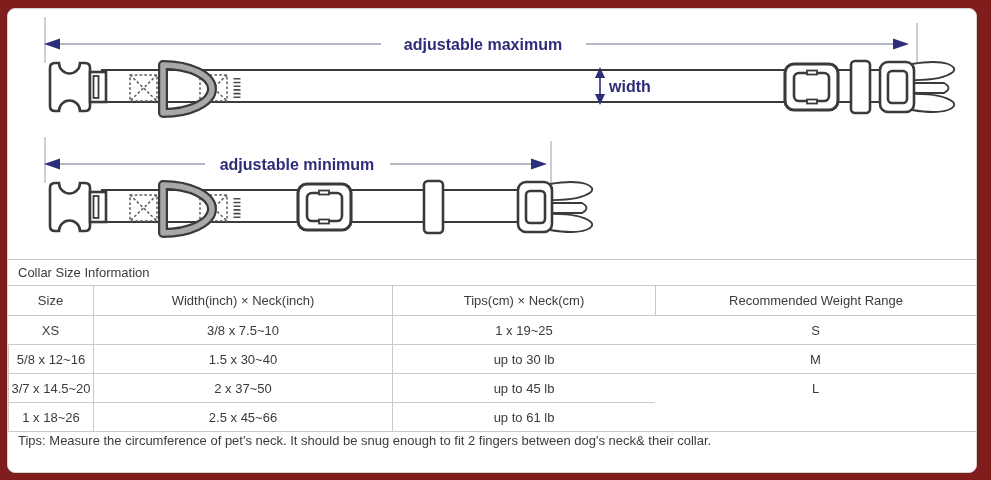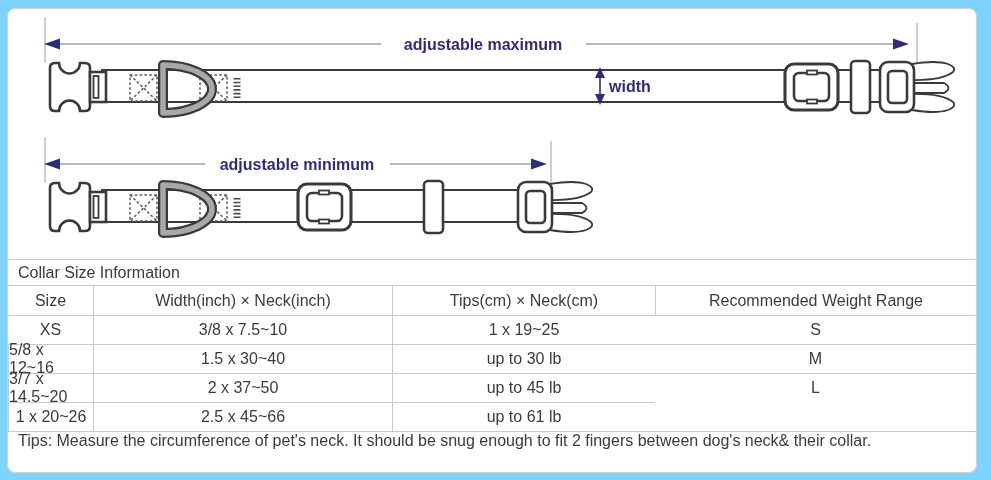--- a/index.html
+++ b/index.html
@@ -1,41 +1,41 @@
 <!DOCTYPE html>
 <html style="--outline: #3a3a3a; --dim: #2d2d78; --dimline: #9aa0b0; --dring: #a8a8a8; --border: #c9c9c9; --text: #3b3b3b;"><head>
 <meta charset="utf-8">
 <style>
   :root{
     --outline:#3a3a3a; --dim:#2d2d78; --dimline:#9aa0b0; --tick:#b0b4c0;
     --dring:#a8a8a8; --border:#c9c9c9; --text:#3b3b3b; --stitch:#5a5a5a;
   }
   *{box-sizing:border-box;margin:0;padding:0}
   body{font-family:"Liberation Sans",sans-serif;background:#ffffff}
-  .page{position:relative;width:991px;height:480px;background:#7dd3fc;overflow:hidden}
+  .page{position:relative;width:991px;height:480px;background:#7f1d1d;overflow:hidden}
   .card{position:absolute;left:7px;top:8px;width:970px;height:465px;
         border:1px solid #d2d2d2;border-radius:8px;background:#ffffff;overflow:hidden}
   svg{display:block}
   
   .strap{stroke:var(--outline);stroke-width:2;fill:none}
   .hw{fill:#ffffff;stroke:var(--outline);stroke-width:2.6}
   .hw2{fill:#ffffff;stroke:var(--outline);stroke-width:3.1}
   .thin{fill:#ffffff;stroke:var(--outline);stroke-width:1.8}
   .dimline{stroke:var(--dimline);stroke-width:1.4;fill:none}
   .tickline{stroke:var(--tick);stroke-width:1.3}
   .arrow{fill:var(--dim);stroke:none}
   .dimtext{fill:var(--dim);font-family:"Liberation Sans",sans-serif;font-size:16px;font-weight:600}
   .stitch{fill:none;stroke:var(--stitch);stroke-width:1.5;stroke-dasharray:2.6 2.2}
   .bartack{stroke:#4a4a4a;stroke-width:7;stroke-dasharray:1.6 2.1;fill:none}
   .dring-o{fill:none;stroke:var(--outline);stroke-width:10;stroke-linejoin:round}
   .dring-i{fill:none;stroke:var(--dring);stroke-width:5.5;stroke-linejoin:round}
   
   .tbl{display:grid;height:190px;grid-template-columns:85px 299px 263px 1fr;
        grid-template-rows:26px 30px repeat(4,29px) 1fr;
-       font-size:16px;color:var(--text)}
+       font-size:13px;color:var(--text)}
   .cell{border-top:1px solid var(--border);display:flex;align-items:center;justify-content:center}
   .vline{border-left:1px solid var(--border)}
   .span4{grid-column:1/-1;justify-content:flex-start;padding-left:10px}
 </style>
 </head>
 <body>
 
 <div class="page">
   <div class="card">
 
@@ -166,20 +166,20 @@
       <div class="cell vline">5/8 x 12~16</div>
       <div class="cell vline">1.5 x 30~40</div>
       <div class="cell vline">up to 30 lb</div>
 
       <div class="cell">M</div>
       <div class="cell vline">3/7 x 14.5~20</div>
       <div class="cell vline">2 x 37~50</div>
       <div class="cell vline">up to 45 lb</div>
 
       <div class="cell">L</div>
-      <div class="cell vline">1 x 20~26</div>
+      <div class="cell vline">1 x 18~26</div>
       <div class="cell vline">2.5 x 45~66</div>
       <div class="cell vline">up to 61 lb</div>
 
       <div class="cell span4">Tips: Measure the circumference of pet's neck. It should be snug enough to fit 2 fingers between dog's neck&amp; their collar.</div>
     </div>
   </div>
 </div>
 
 </body></html>

